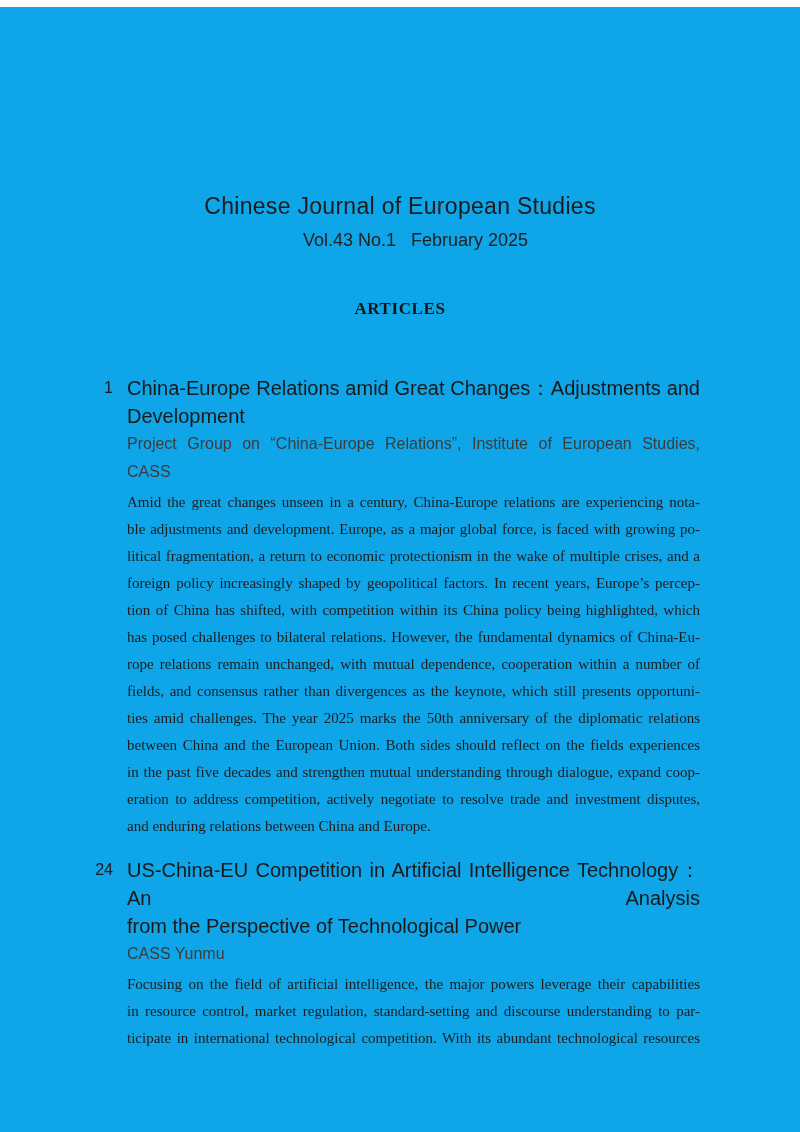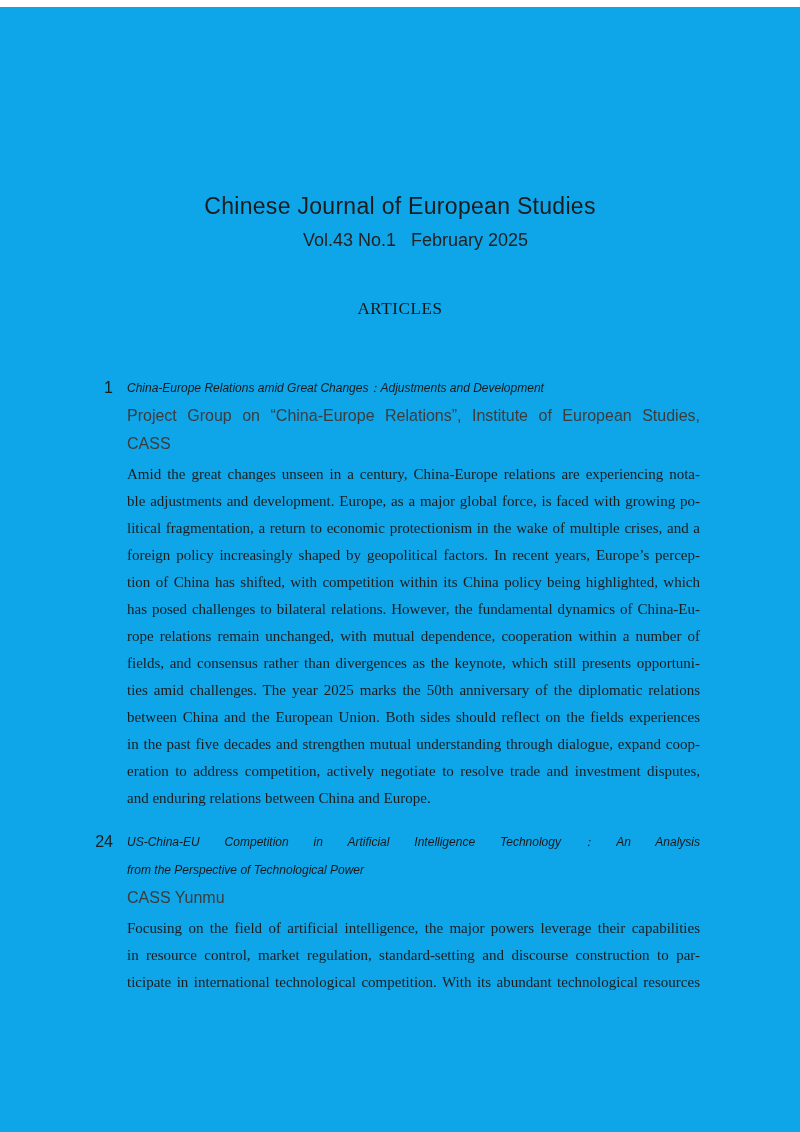--- a/index.html
+++ b/index.html
@@ -33,21 +33,21 @@
     margin-top: 9px;
     font-family: "Liberation Sans", sans-serif;
     font-size: 18px;
     line-height: 1.2;
     color: #222222;
     padding-left: 31px;
   }
   .section-heading {
     margin: 48px 0 0 0;
     font-family: "Liberation Serif", serif;
-    font-weight: normal;
+    font-weight: bold;
     font-size: 17px;
     line-height: 1.2;
     letter-spacing: 0.6px;
     color: #161616;
   }
   .article-list {
     margin: 54px 100px 0 89px; 
   }
   .entry {
     display: flex;
@@ -65,24 +65,23 @@
     line-height: 28px;
     color: #1c1c1c;
   }
   .body {
     flex: 1 1 auto;
     margin-left: 14px;
     min-width: 0;
   }
   .title .jline {
     font-family: "Liberation Sans", sans-serif;
-    font-size: 12px;
+    font-size: 20px;
     line-height: 28px;
     color: #1a1a1a;
-    font-style: italic;
   }
   .authors .jline {
     font-family: "Liberation Sans", sans-serif;
     font-size: 16px;
     line-height: 28px;
     color: #3c3c3c;
   }
   .abstract {
     margin-top: 3px;
   }
@@ -142,19 +141,19 @@
         <div class="body">
           <div class="title">
             <div class="jline flush">US-China-EU Competition in Artificial Intelligence Technology：An Analysis</div>
             <div class="jline">from the Perspective of Technological Power</div>
           </div>
           <div class="authors">
             <div class="jline">CASS Yunmu</div>
           </div>
           <div class="abstract">
             <div class="jline flush">Focusing on the field of artificial intelligence, the major powers leverage their capabilities</div>
-            <div class="jline flush">in resource control, market regulation, standard-setting and discourse construction to par-</div>
+            <div class="jline flush">in resource control, market regulation, standard-setting and discourse understanding to par-</div>
             <div class="jline flush">ticipate in international technological competition. With its abundant technological resources</div>
           </div>
         </div>
       </section>
     </div>
 </div>
 
 </body></html>

